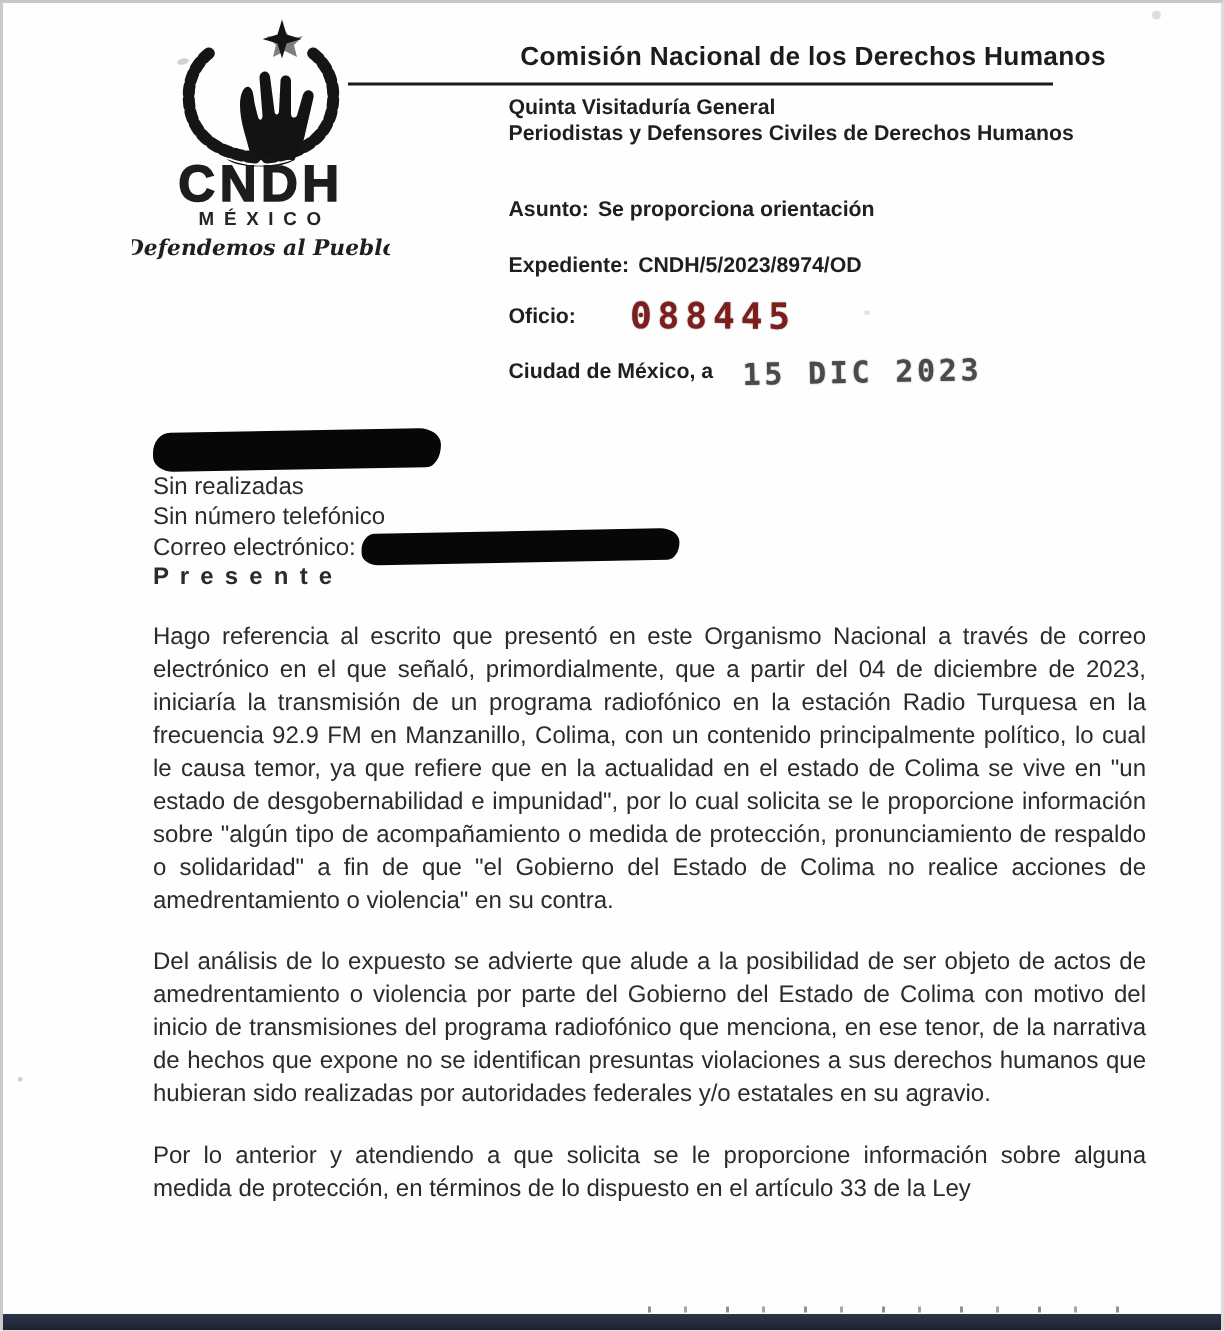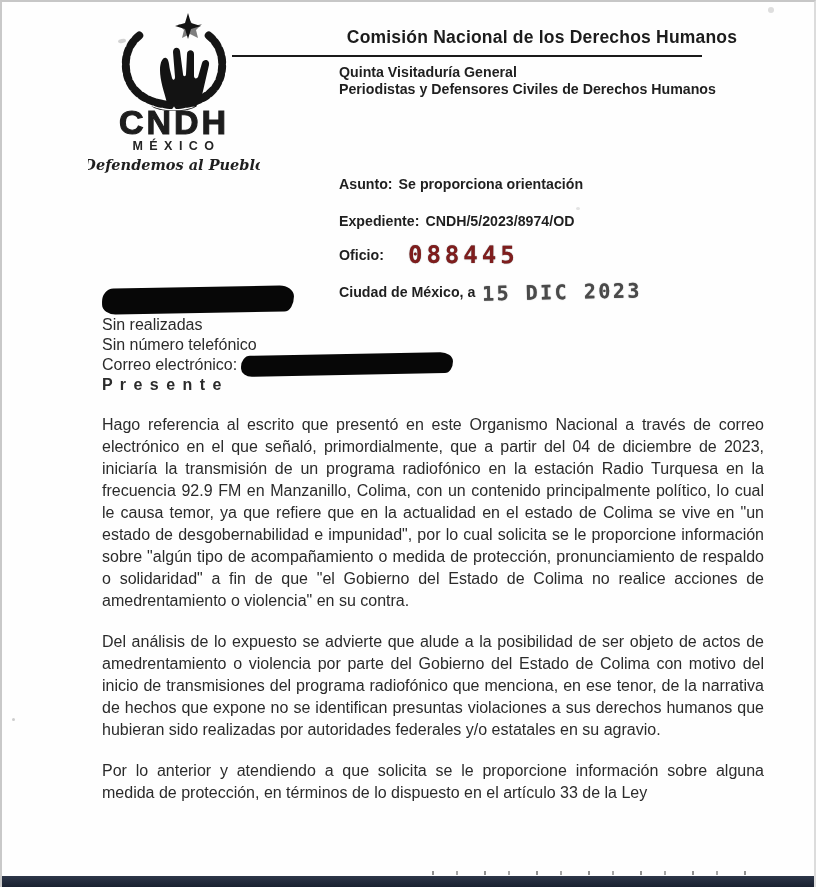--- a/index.html
+++ b/index.html
@@ -10,25 +10,25 @@
     font-family:"Liberation Sans", sans-serif;color:#2b2b2b;
   }
   
   .logo{position:absolute;left:86px;top:8px;width:172px;height:168px;}
   .org-title{
     position:absolute;left:330px;top:25px;width:420px;text-align:center;
     font-size:17.5px;font-weight:bold;color:#1c1c1c;letter-spacing:.2px;
   }
   .title-rule{position:absolute;left:230px;top:53px;width:470px;height:2px;background:#1a1a1a;}
   .division{position:absolute;left:337px;top:62px;font-size:14.2px;font-weight:bold;line-height:17.4px;color:#1f1f1f;}
-  .hrow{position:absolute;left:337px;display:flex;align-items:center;font-size:14.2px;font-weight:bold;color:#1f1f1f;margin-top:44px;}
+  .hrow{position:absolute;left:337px;display:flex;align-items:center;font-size:14.2px;font-weight:bold;color:#1f1f1f;}
   .asunto-row{top:130px;gap:6px;}
   .expediente-row{top:167px;gap:6px;align-items:center;}
-  .oficio-row{top:195px;gap:24px;}
-  .date-row{top:234px;gap:7px;}
+  .oficio-row{top:195px;gap:36px;}
+  .date-row{top:234px;gap:20px;}
   .stamp-number{
     font-family:"DejaVu Sans Mono", monospace;font-size:24px;font-weight:bold;
     letter-spacing:4px;color:#7f1d1d;text-shadow:0 0 1px #5c5c5c;transform:rotate(.3deg);
   }
   .stamp-date{
     font-family:"DejaVu Sans Mono", monospace;font-size:20px;font-weight:bold;
     letter-spacing:2.5px;color:#4a4a4a;text-shadow:0 0 1px #6e6e6e;transform:rotate(-1.2deg);
   }
   
   .letter-body{position:absolute;left:100px;top:285px;width:662px;font-size:16px;line-height:19.5px;color:#2b2b2b;}

